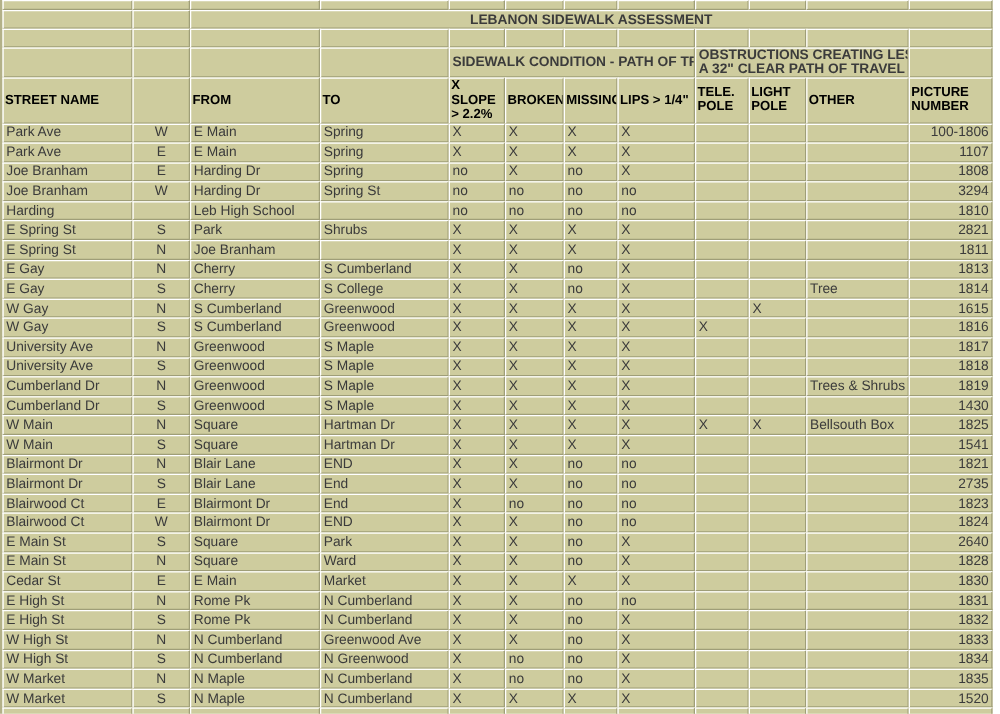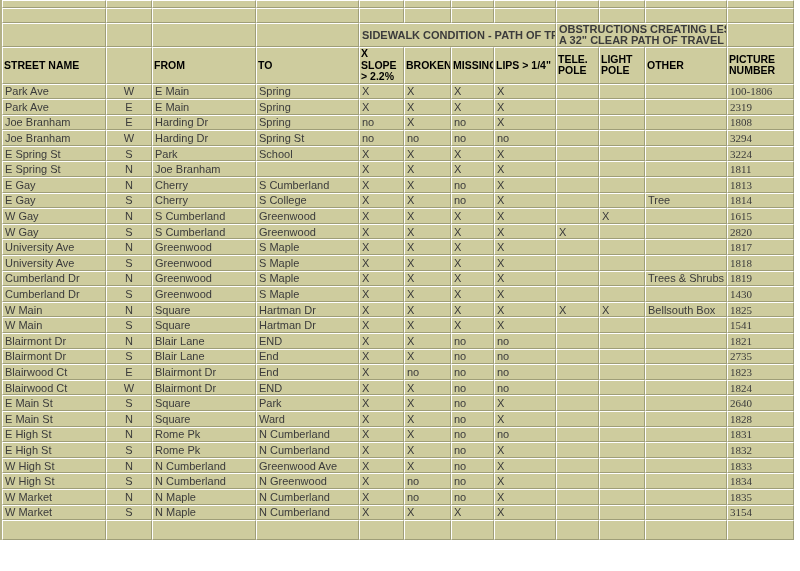--- a/index.html
+++ b/index.html
@@ -66,21 +66,21 @@
     font-weight: bold;
     font-size: 10.5px;
     color: var(--text-dark);
     text-align: left;
     white-space: normal;
     line-height: 11.5px;
     padding: 0 1px;
   }
   .al { text-align: left;   padding-left: 3px; }
   .ac { text-align: center; }
-  .ar {  padding-right: 3px; font-family: Liberation Serif, serif; }
+  .ar { text-align: right;  padding-right: 3px; }
 </style>
 </head>
 <body>
 
 <table class="sheet">
   <colgroup>
     <col style="width:104px">
       <col style="width:46px">
       <col style="width:104px">
       <col style="width:103px">
@@ -103,20 +103,25 @@
         <td></td>
         <td></td>
         <td></td>
         <td></td>
         <td></td>
         <td></td>
         <td></td>
         <td></td>
       </tr>
 
+  <tr class="r-title">
+    <td></td>
+    <td></td>
+    <td colspan="10" class="title-cell">LEBANON SIDEWALK ASSESSMENT</td>
+  </tr>
 
   <tr class="r-spacer spacer">
         <td></td>
         <td></td>
         <td></td>
         <td></td>
         <td></td>
         <td></td>
         <td></td>
         <td></td>
@@ -175,21 +180,21 @@
         <td class="ac">E</td>
         <td class="al">E Main</td>
         <td class="al">Spring</td>
         <td class="al">X</td>
         <td class="al">X</td>
         <td class="al">X</td>
         <td class="al">X</td>
         <td class="al"></td>
         <td class="al"></td>
         <td class="al"></td>
-        <td class="ar">2319</td>
+        <td class="ar">1107</td>
       </tr>
       <tr class="r-data">
         <td class="al">Joe Branham</td>
         <td class="ac">E</td>
         <td class="al">Harding Dr</td>
         <td class="al">Spring</td>
         <td class="al">no</td>
         <td class="al">X</td>
         <td class="al">no</td>
         <td class="al">X</td>
@@ -206,32 +211,46 @@
         <td class="al">no</td>
         <td class="al">no</td>
         <td class="al">no</td>
         <td class="al">no</td>
         <td class="al"></td>
         <td class="al"></td>
         <td class="al"></td>
         <td class="ar">3294</td>
       </tr>
       <tr class="r-data">
+        <td class="al">Harding</td>
+        <td class="ac"></td>
+        <td class="al">Leb High School</td>
+        <td class="al"></td>
+        <td class="al">no</td>
+        <td class="al">no</td>
+        <td class="al">no</td>
+        <td class="al">no</td>
+        <td class="al"></td>
+        <td class="al"></td>
+        <td class="al"></td>
+        <td class="ar">1810</td>
+      </tr>
+      <tr class="r-data">
         <td class="al">E Spring St</td>
         <td class="ac">S</td>
         <td class="al">Park</td>
-        <td class="al">School</td>
-        <td class="al">X</td>
-        <td class="al">X</td>
-        <td class="al">X</td>
-        <td class="al">X</td>
-        <td class="al"></td>
-        <td class="al"></td>
-        <td class="al"></td>
-        <td class="ar">3224</td>
+        <td class="al">Shrubs</td>
+        <td class="al">X</td>
+        <td class="al">X</td>
+        <td class="al">X</td>
+        <td class="al">X</td>
+        <td class="al"></td>
+        <td class="al"></td>
+        <td class="al"></td>
+        <td class="ar">2821</td>
       </tr>
       <tr class="r-data">
         <td class="al">E Spring St</td>
         <td class="ac">N</td>
         <td class="al">Joe Branham</td>
         <td class="al"></td>
         <td class="al">X</td>
         <td class="al">X</td>
         <td class="al">X</td>
         <td class="al">X</td>
@@ -287,21 +306,21 @@
         <td class="ac">S</td>
         <td class="al">S Cumberland</td>
         <td class="al">Greenwood</td>
         <td class="al">X</td>
         <td class="al">X</td>
         <td class="al">X</td>
         <td class="al">X</td>
         <td class="al">X</td>
         <td class="al"></td>
         <td class="al"></td>
-        <td class="ar">2820</td>
+        <td class="ar">1816</td>
       </tr>
       <tr class="r-data">
         <td class="al">University Ave</td>
         <td class="ac">N</td>
         <td class="al">Greenwood</td>
         <td class="al">S Maple</td>
         <td class="al">X</td>
         <td class="al">X</td>
         <td class="al">X</td>
         <td class="al">X</td>
@@ -458,20 +477,34 @@
         <td class="al">X</td>
         <td class="al">X</td>
         <td class="al">no</td>
         <td class="al">X</td>
         <td class="al"></td>
         <td class="al"></td>
         <td class="al"></td>
         <td class="ar">1828</td>
       </tr>
       <tr class="r-data">
+        <td class="al">Cedar St</td>
+        <td class="ac">E</td>
+        <td class="al">E Main</td>
+        <td class="al">Market</td>
+        <td class="al">X</td>
+        <td class="al">X</td>
+        <td class="al">X</td>
+        <td class="al">X</td>
+        <td class="al"></td>
+        <td class="al"></td>
+        <td class="al"></td>
+        <td class="ar">1830</td>
+      </tr>
+      <tr class="r-data">
         <td class="al">E High St</td>
         <td class="ac">N</td>
         <td class="al">Rome Pk</td>
         <td class="al">N Cumberland</td>
         <td class="al">X</td>
         <td class="al">X</td>
         <td class="al">no</td>
         <td class="al">no</td>
         <td class="al"></td>
         <td class="al"></td>
@@ -539,21 +572,21 @@
         <td class="ac">S</td>
         <td class="al">N Maple</td>
         <td class="al">N Cumberland</td>
         <td class="al">X</td>
         <td class="al">X</td>
         <td class="al">X</td>
         <td class="al">X</td>
         <td class="al"></td>
         <td class="al"></td>
         <td class="al"></td>
-        <td class="ar">3154</td>
+        <td class="ar">1520</td>
       </tr>
     </tbody>
 
   <tbody>
       <tr class="r-bottom spacer">
         <td></td>
         <td></td>
         <td></td>
         <td></td>
         <td></td>

